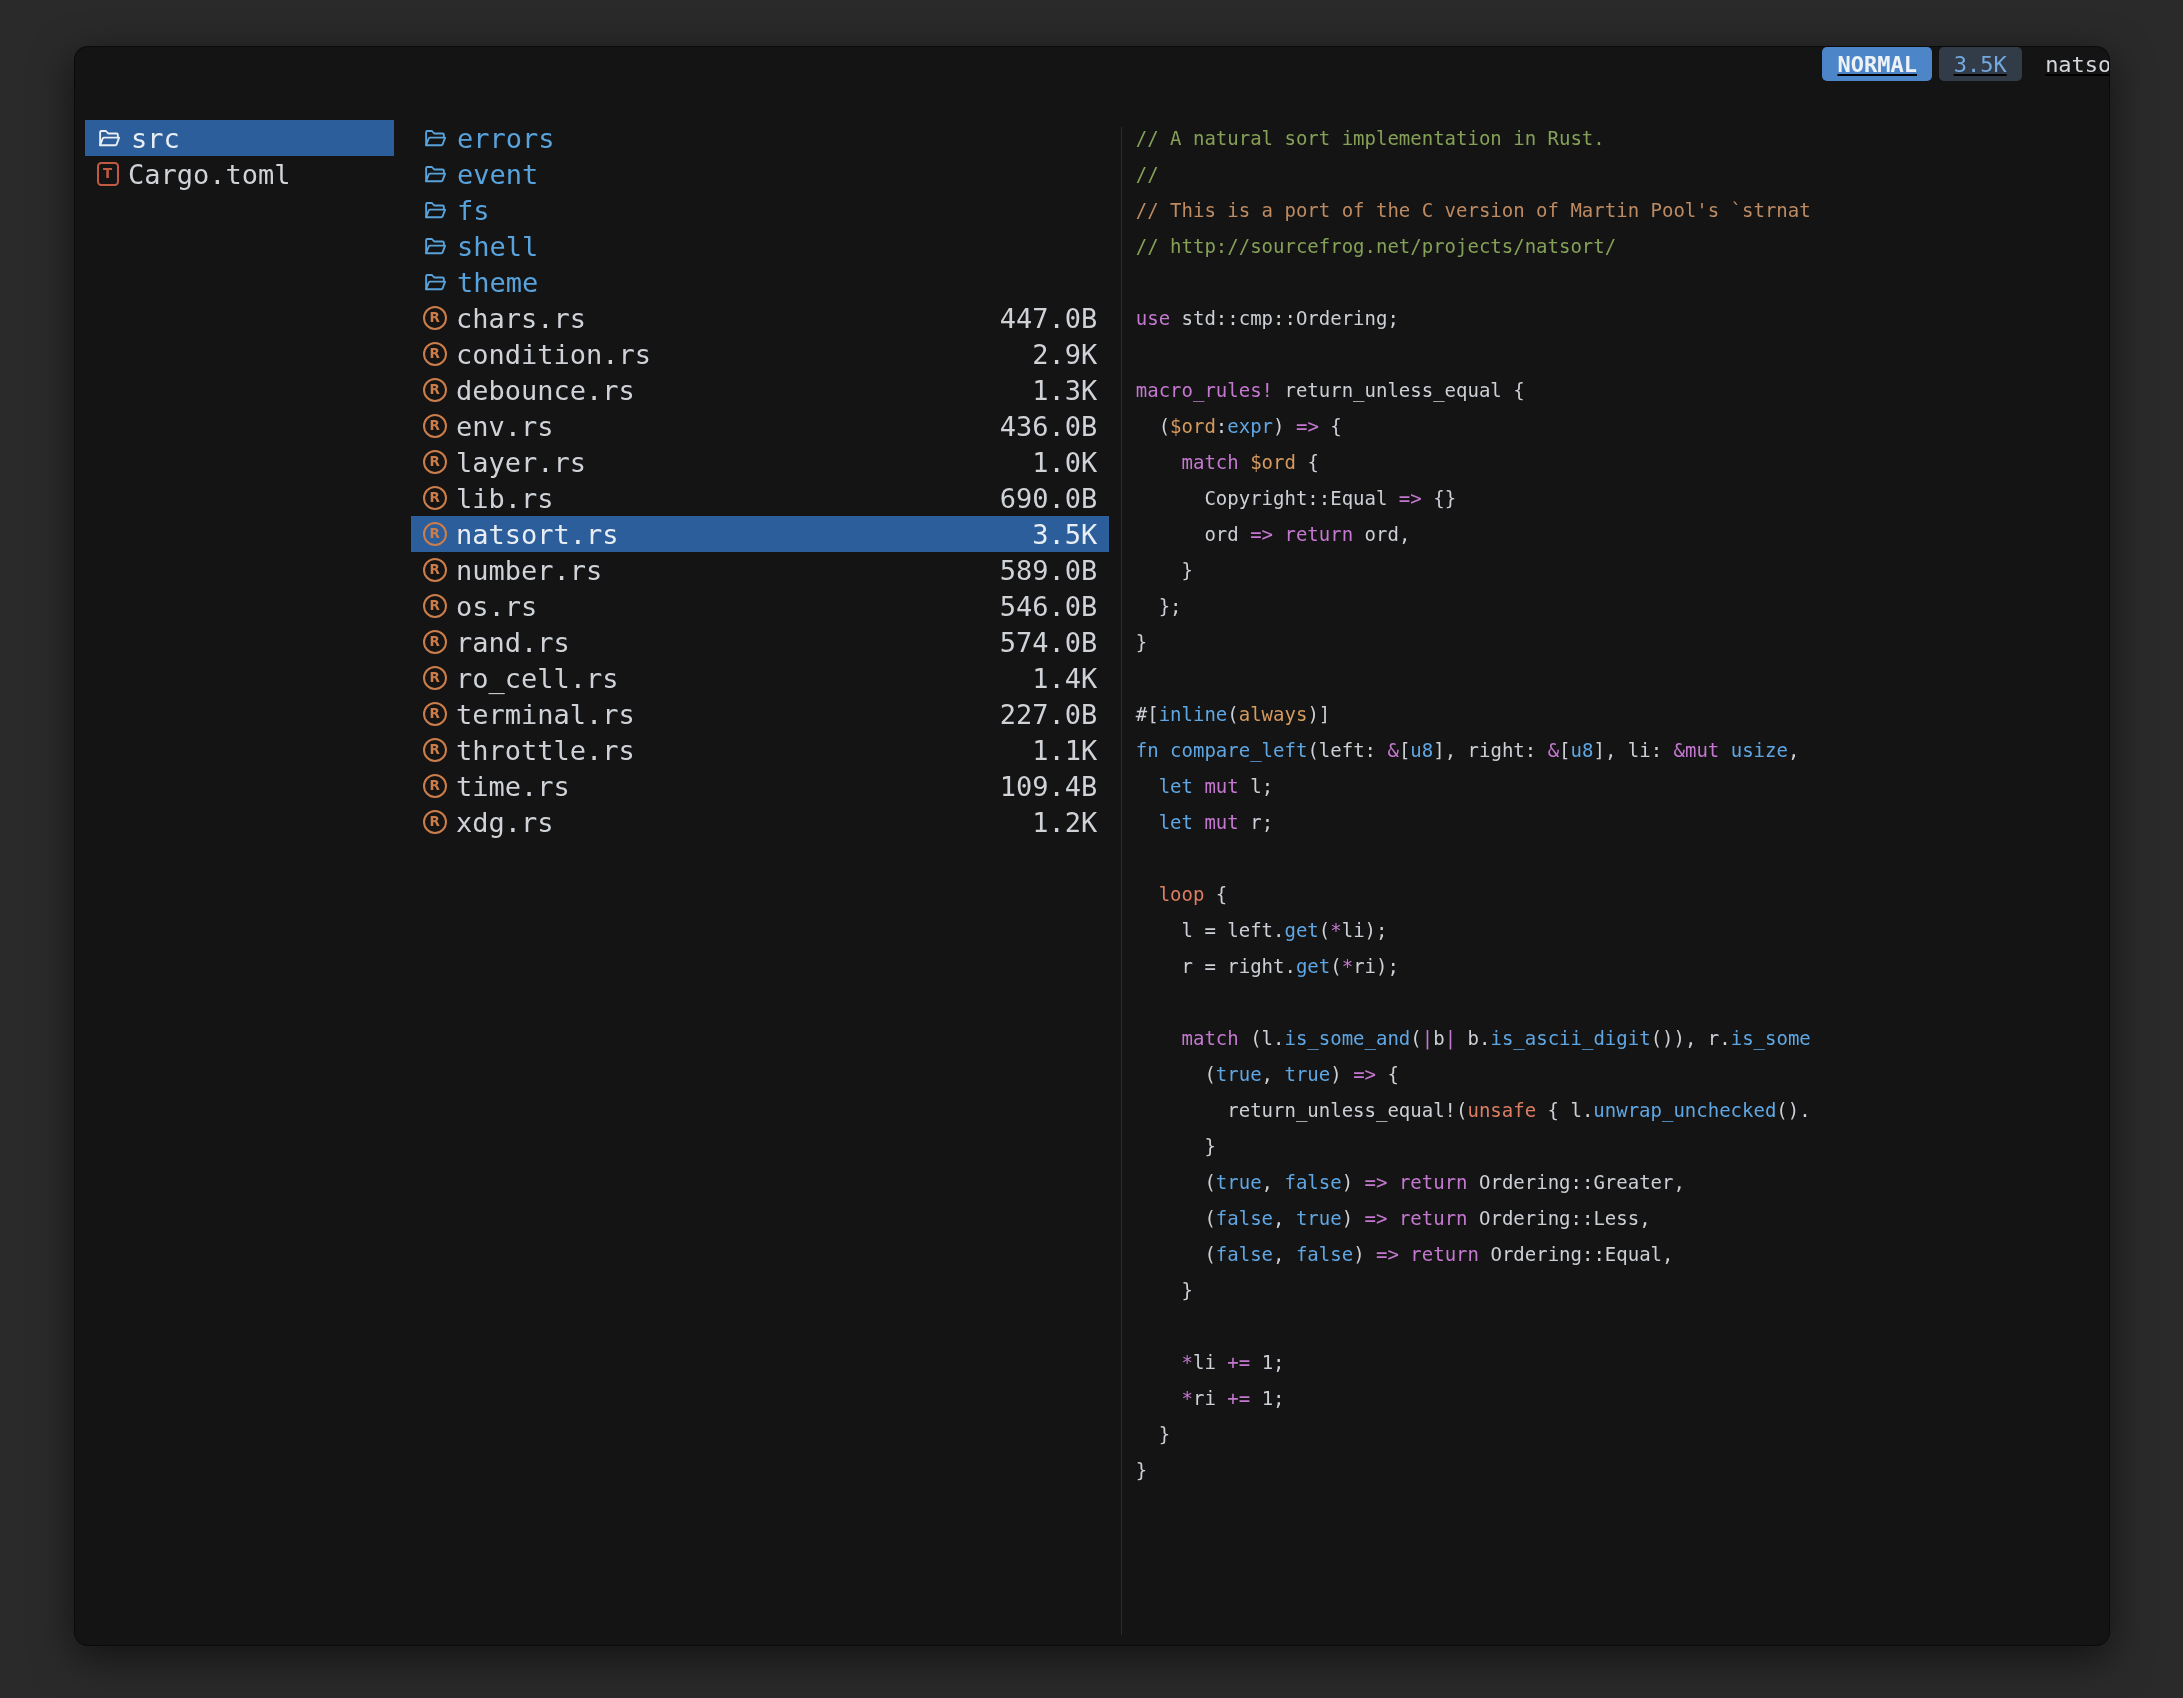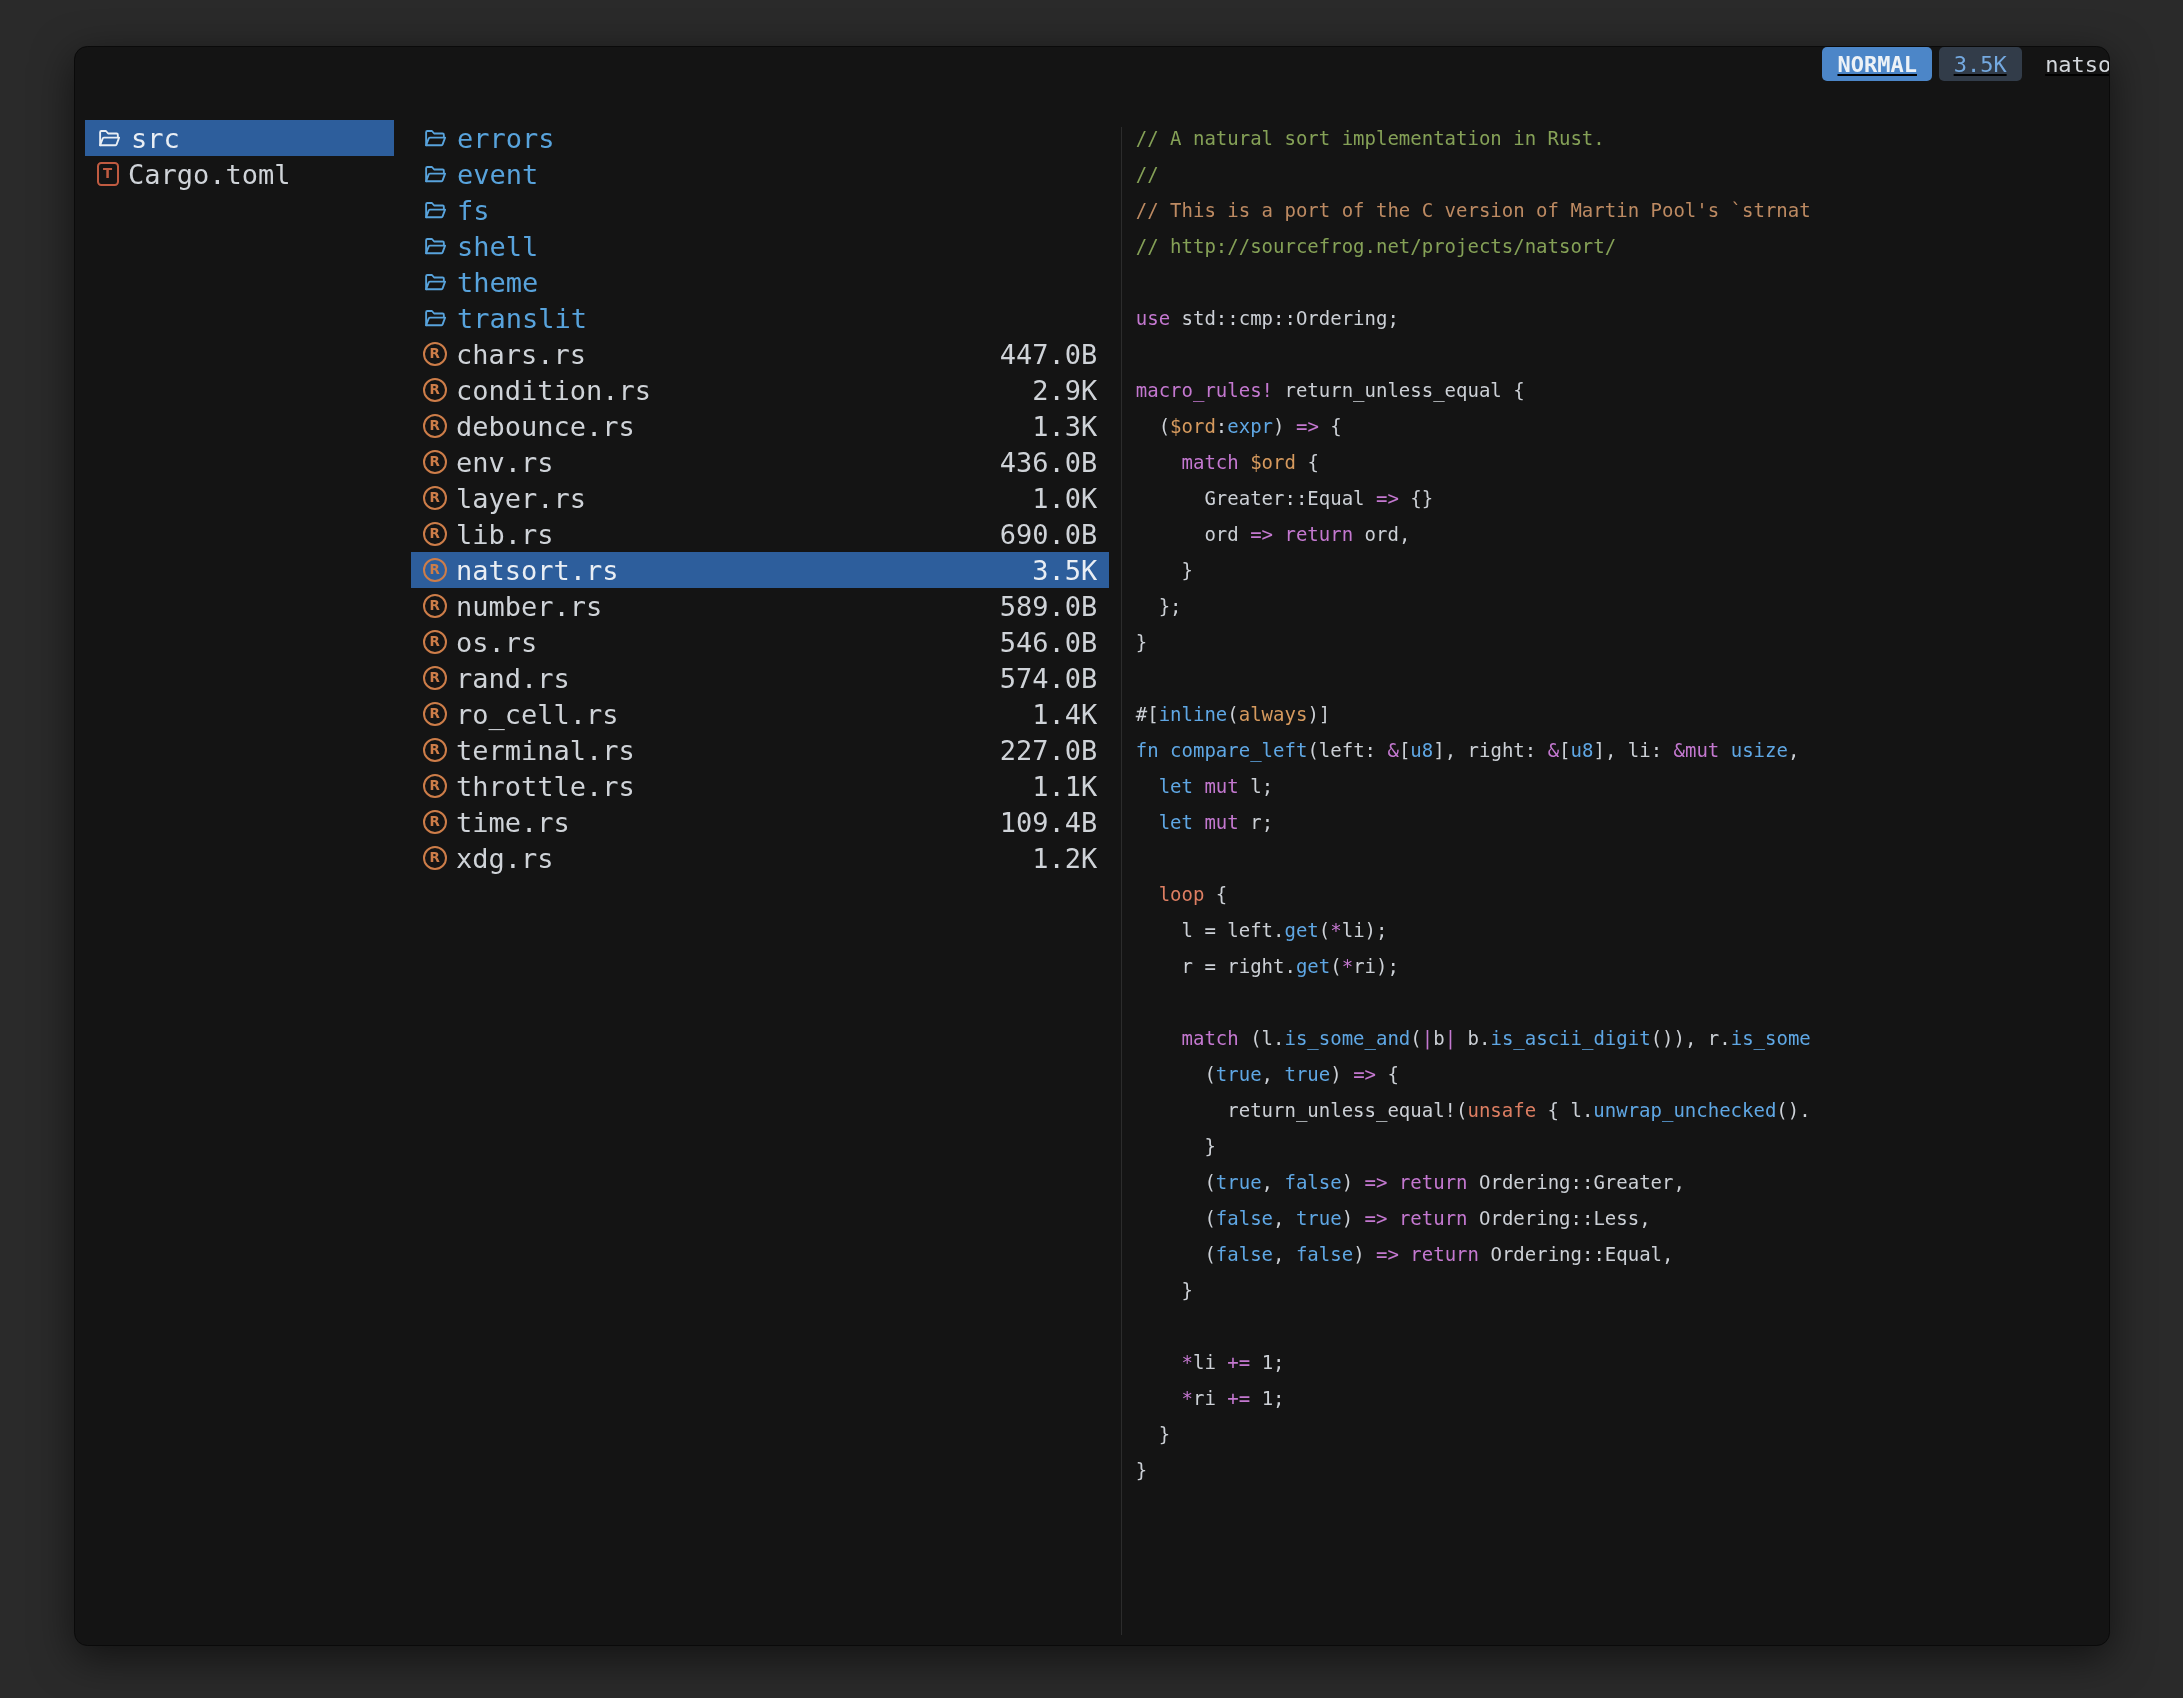--- a/index.html
+++ b/index.html
@@ -112,24 +112,20 @@
             <path d="M3 18.5l2.5-6.6a1.2 1.2 0 0 1 1.1-.8h14.6l-2.4 6.6a1.2 1.2 0 0 1-1.1.8H3z"></path>
           </svg><span class="label">fs</span></div>
         <div class="row dir"><svg class="icn" viewBox="0 0 24 24" fill="none" stroke="currentColor" stroke-width="1.8" stroke-linejoin="round" stroke-linecap="round">
             <path d="M3 18.5V6a1.2 1.2 0 0 1 1.2-1.2h4.4l2.1 2.4h8.1A1.2 1.2 0 0 1 20 8.4v1.8"></path>
             <path d="M3 18.5l2.5-6.6a1.2 1.2 0 0 1 1.1-.8h14.6l-2.4 6.6a1.2 1.2 0 0 1-1.1.8H3z"></path>
           </svg><span class="label">shell</span></div>
         <div class="row dir"><svg class="icn" viewBox="0 0 24 24" fill="none" stroke="currentColor" stroke-width="1.8" stroke-linejoin="round" stroke-linecap="round">
             <path d="M3 18.5V6a1.2 1.2 0 0 1 1.2-1.2h4.4l2.1 2.4h8.1A1.2 1.2 0 0 1 20 8.4v1.8"></path>
             <path d="M3 18.5l2.5-6.6a1.2 1.2 0 0 1 1.1-.8h14.6l-2.4 6.6a1.2 1.2 0 0 1-1.1.8H3z"></path>
           </svg><span class="label">theme</span></div>
-        <div class="row dir"><svg class="icn" viewBox="0 0 24 24" fill="none" stroke="currentColor" stroke-width="1.8" stroke-linejoin="round" stroke-linecap="round">
-            <path d="M3 18.5V6a1.2 1.2 0 0 1 1.2-1.2h4.4l2.1 2.4h8.1A1.2 1.2 0 0 1 20 8.4v1.8"></path>
-            <path d="M3 18.5l2.5-6.6a1.2 1.2 0 0 1 1.1-.8h14.6l-2.4 6.6a1.2 1.2 0 0 1-1.1.8H3z"></path>
-          </svg><span class="label">translit</span></div>
         <div class="row file"><span class="icn-rust">R</span><span class="label">chars.rs</span><span class="size">447.0B</span></div>
         <div class="row file"><span class="icn-rust">R</span><span class="label">condition.rs</span><span class="size">2.9K</span></div>
         <div class="row file"><span class="icn-rust">R</span><span class="label">debounce.rs</span><span class="size">1.3K</span></div>
         <div class="row file"><span class="icn-rust">R</span><span class="label">env.rs</span><span class="size">436.0B</span></div>
         <div class="row file"><span class="icn-rust">R</span><span class="label">layer.rs</span><span class="size">1.0K</span></div>
         <div class="row file"><span class="icn-rust">R</span><span class="label">lib.rs</span><span class="size">690.0B</span></div>
         <div class="row file selected"><span class="icn-rust">R</span><span class="label">natsort.rs</span><span class="size">3.5K</span></div>
         <div class="row file"><span class="icn-rust">R</span><span class="label">number.rs</span><span class="size">589.0B</span></div>
         <div class="row file"><span class="icn-rust">R</span><span class="label">os.rs</span><span class="size">546.0B</span></div>
         <div class="row file"><span class="icn-rust">R</span><span class="label">rand.rs</span><span class="size">574.0B</span></div>
@@ -144,21 +140,21 @@
         <div class="code-line"><span class="t-c">// A natural sort implementation in Rust.</span></div>
         <div class="code-line"><span class="t-c">//</span></div>
         <div class="code-line"><span class="t-o">// This is a port of the C version of Martin Pool's `strnat</span></div>
         <div class="code-line"><span class="t-c">// http://sourcefrog.net/projects/natsort/</span></div>
         <div class="code-line">&nbsp;</div>
         <div class="code-line"><span class="t-k">use </span><span class="t-n">std::cmp::Ordering;</span></div>
         <div class="code-line">&nbsp;</div>
         <div class="code-line"><span class="t-k">macro_rules!</span><span class="t-n"> return_unless_equal {</span></div>
         <div class="code-line"><span class="t-n">  (</span><span class="t-y">$ord</span><span class="t-n">:</span><span class="t-b">expr</span><span class="t-n">) </span><span class="t-k">=&gt;</span><span class="t-n"> {</span></div>
         <div class="code-line"><span class="t-n">    </span><span class="t-k">match</span><span class="t-n"> </span><span class="t-y">$ord</span><span class="t-n"> {</span></div>
-        <div class="code-line"><span class="t-n">      Greater::Equal </span><span class="t-k">=&gt;</span><span class="t-n"> {}</span></div>
+        <div class="code-line"><span class="t-n">      Copyright::Equal </span><span class="t-k">=&gt;</span><span class="t-n"> {}</span></div>
         <div class="code-line"><span class="t-n">      ord </span><span class="t-k">=&gt;</span><span class="t-n"> </span><span class="t-k">return</span><span class="t-n"> ord,</span></div>
         <div class="code-line"><span class="t-n">    }</span></div>
         <div class="code-line"><span class="t-n">  };</span></div>
         <div class="code-line"><span class="t-n">}</span></div>
         <div class="code-line">&nbsp;</div>
         <div class="code-line"><span class="t-n">#[</span><span class="t-b">inline</span><span class="t-n">(</span><span class="t-y">always</span><span class="t-n">)]</span></div>
         <div class="code-line"><span class="t-b">fn</span><span class="t-n"> </span><span class="t-b">compare_left</span><span class="t-n">(left: </span><span class="t-k">&amp;</span><span class="t-n">[</span><span class="t-b">u8</span><span class="t-n">], right: </span><span class="t-k">&amp;</span><span class="t-n">[</span><span class="t-b">u8</span><span class="t-n">], li: </span><span class="t-k">&amp;mut</span><span class="t-n"> </span><span class="t-b">usize</span><span class="t-n">,</span></div>
         <div class="code-line"><span class="t-n">  </span><span class="t-b">let</span><span class="t-n"> </span><span class="t-k">mut</span><span class="t-n"> l;</span></div>
         <div class="code-line"><span class="t-n">  </span><span class="t-b">let</span><span class="t-n"> </span><span class="t-k">mut</span><span class="t-n"> r;</span></div>
         <div class="code-line">&nbsp;</div>

